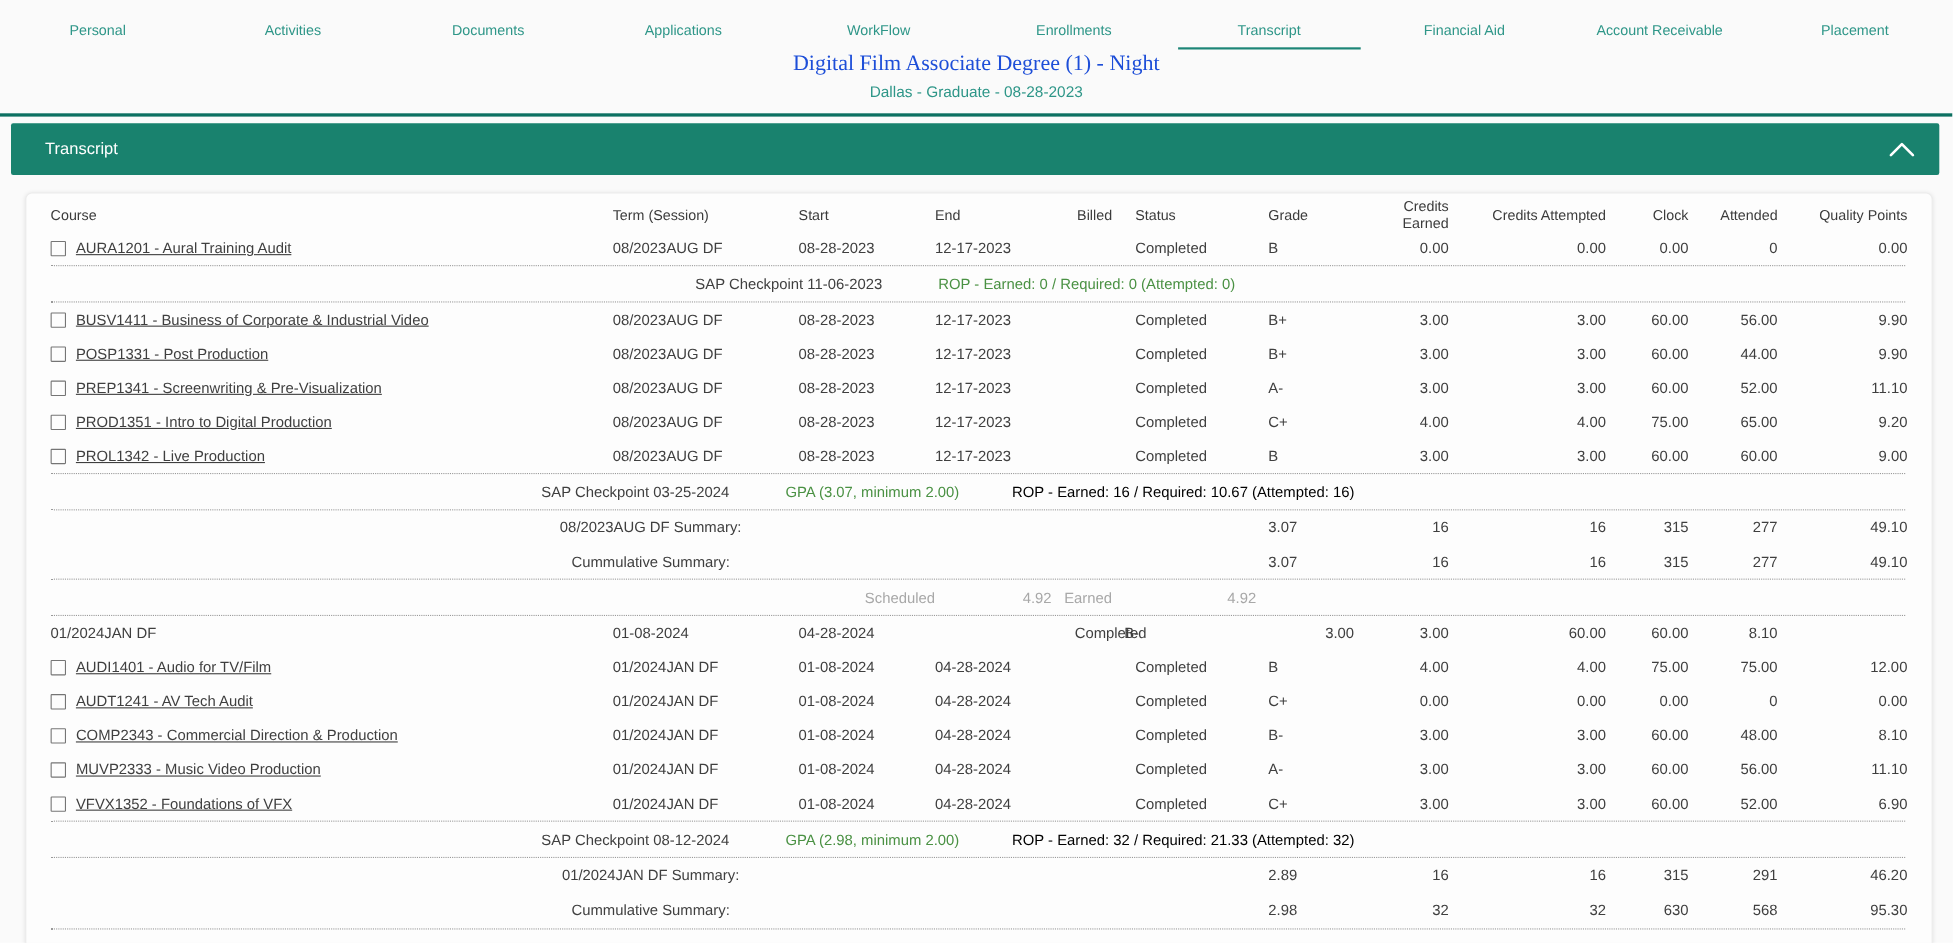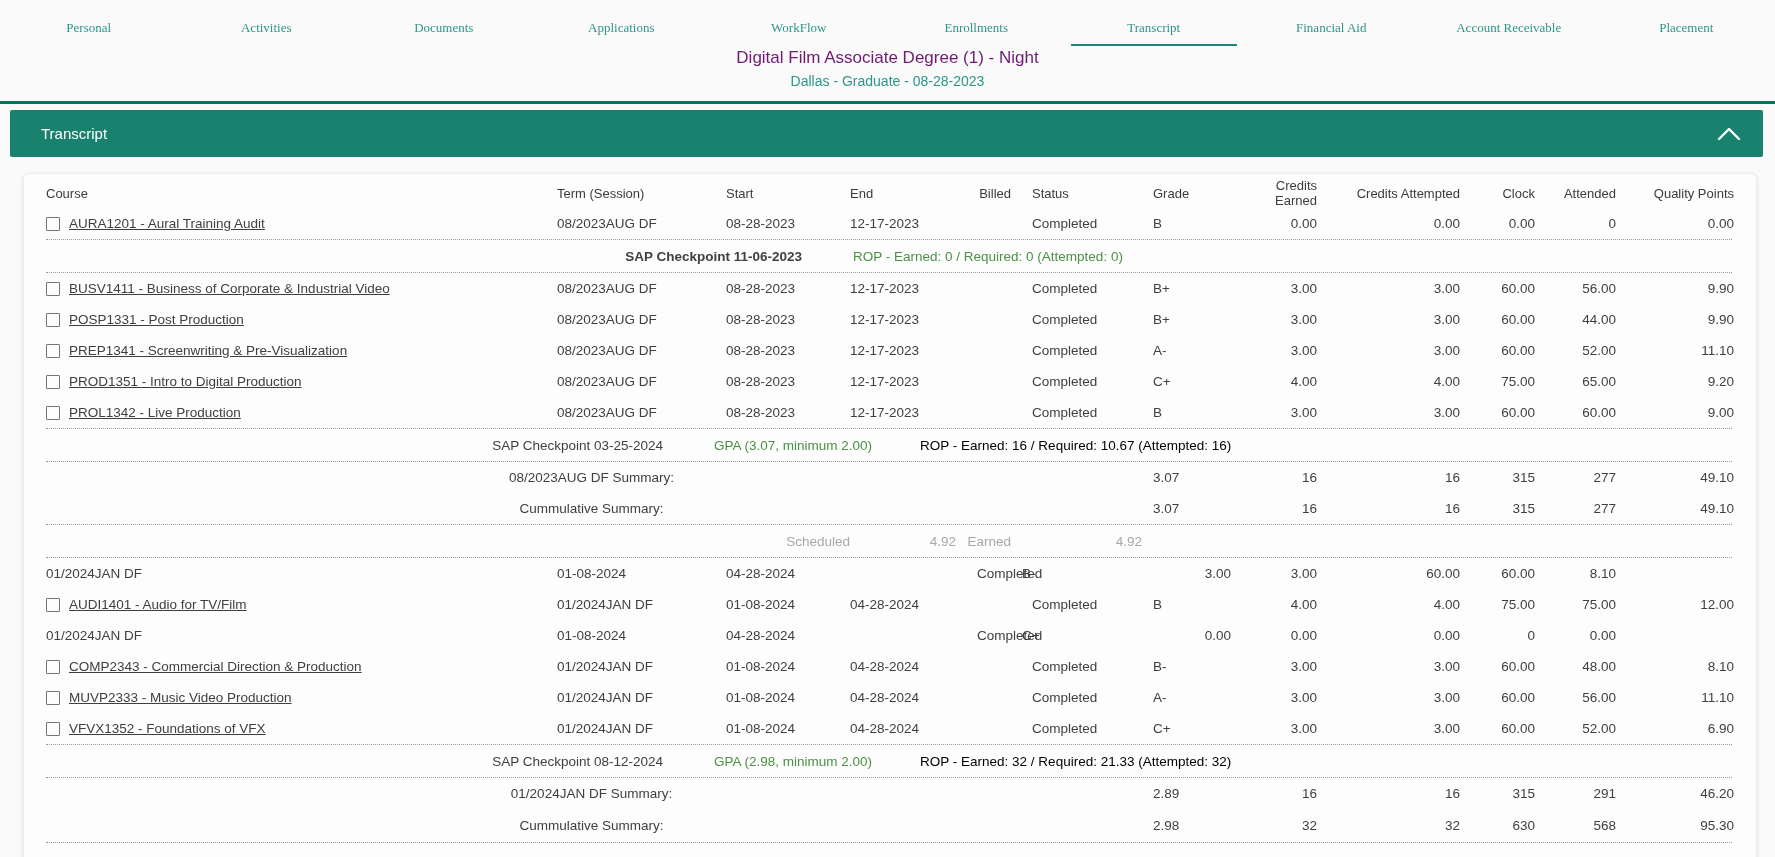--- a/index.html
+++ b/index.html
@@ -7,29 +7,29 @@
   body {
     font-family:"Liberation Sans","DejaVu Sans",sans-serif;
     background:#fafafa; color:#3f3f3f;
   }
   
   .topnav {
     display:flex; width:100%; padding-top:20px;
   }
   .tab {
     flex:1 1 0; text-align:center; cursor:pointer;
-    color:#2e9688; font-size:13px; padding-bottom:12px; position:relative;font-family:Liberation Serif, serif;
+    color:#2e9688; font-size:13px; padding-bottom:12px; position:relative;
   }
   .tab.active::after {
     content:""; position:absolute; left:50%; transform:translateX(-50%);
     bottom:2px; width:166px; height:2px; background:#1d8577;
   }
   
   .program-header { text-align:center; padding-bottom:12px; border-bottom:3px solid #0c7061; }
-  .program-title { color:#701a75; font-size:17px; }
+  .program-title { color:#1d4ed8; font-size:20px;font-family:Liberation Serif, serif; }
   .program-subtitle { color:#2e9688; font-size:14px; margin-top:5px; }
   
   .panel-bar {
     margin:6px 12px 0 10px; height:47px; background:#19826e; border-radius:2px;
     display:flex; align-items:center; color:#fff; font-size:15px;
     padding:0 22px 0 31px; cursor:pointer;
   }
   .panel-bar .panel-title { flex:1 1 auto; }
   .chevron-up { width:24px; height:14px; display:block; }
   
@@ -53,21 +53,21 @@
     width:14px; height:14px; border:1px solid #757575; border-radius:1px;
     background:transparent; flex:0 0 14px; cursor:pointer;
   }
   
   .cp-row {
     display:flex; align-items:center; height:34px; font-size:13.5px;
     border-top:1px dotted #999; border-bottom:1px dotted #999;
   }
   .cp-sap { text-align:right; color:#3f3f3f; }
   .cp-row.has-gpa .cp-sap { width:617px; }
-  .cp-row.no-gpa  .cp-sap { width:756px;font-weight:bold; }
+  .cp-row.no-gpa  .cp-sap { width:756px; }
   .cp-gpa { margin-left:51px; color:#4a9143; }
   .cp-row.has-gpa .cp-rop { margin-left:48px; color:#000000; }
   .cp-row.no-gpa  .cp-rop { margin-left:51px; color:#4a9143; }
   
   .sum-label { grid-column:1/7; text-align:center; padding-right:5px; }
   .row-last { border-bottom:1px dotted #999; height:34px; }
   
   .fin-row {
     border-top:1px dotted #999; border-bottom:1px dotted #999; height:34px;
   }
@@ -299,20 +299,24 @@
     <div class="c-billed"></div>
     <div class="c-status">Completed</div>
     <div class="c-grade">B</div>
     <div class="c-num">4.00</div>
     <div class="c-num">4.00</div>
     <div class="c-num">75.00</div>
     <div class="c-num">75.00</div>
     <div class="c-num">12.00</div>
   </div>
       <div class="grid-row">
+    <div class="c-course">
+      <span class="cbx"></span>
+      <span>AUDT1241 - AV Tech Audit</span>
+    </div>
     <div>01/2024JAN DF</div>
     <div>01-08-2024</div>
     <div>04-28-2024</div>
     <div class="c-billed"></div>
     <div class="c-status">Completed</div>
     <div class="c-grade">C+</div>
     <div class="c-num">0.00</div>
     <div class="c-num">0.00</div>
     <div class="c-num">0.00</div>
     <div class="c-num">0</div>

